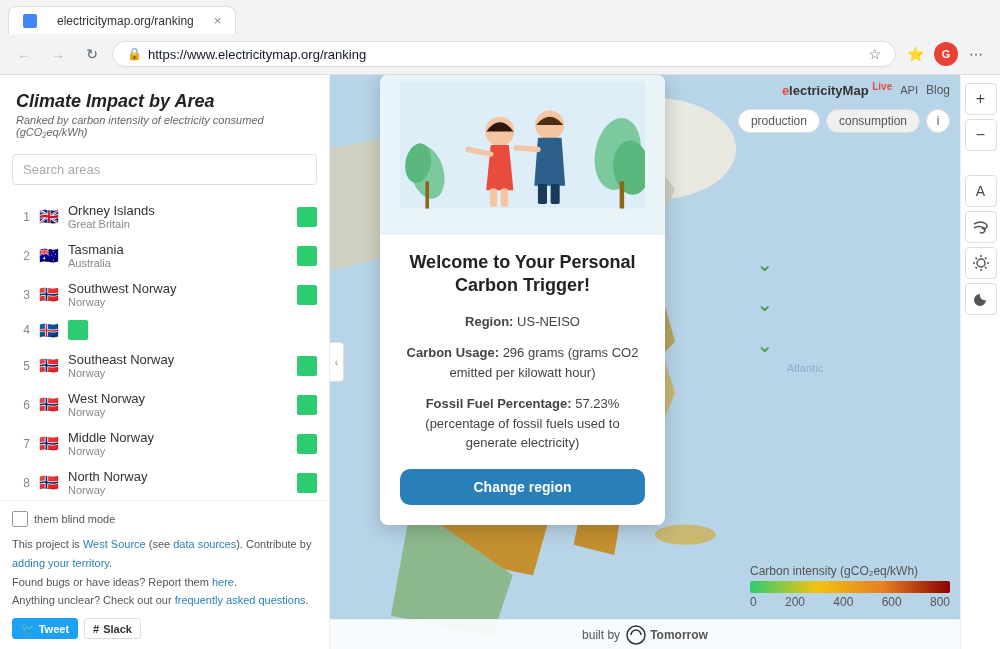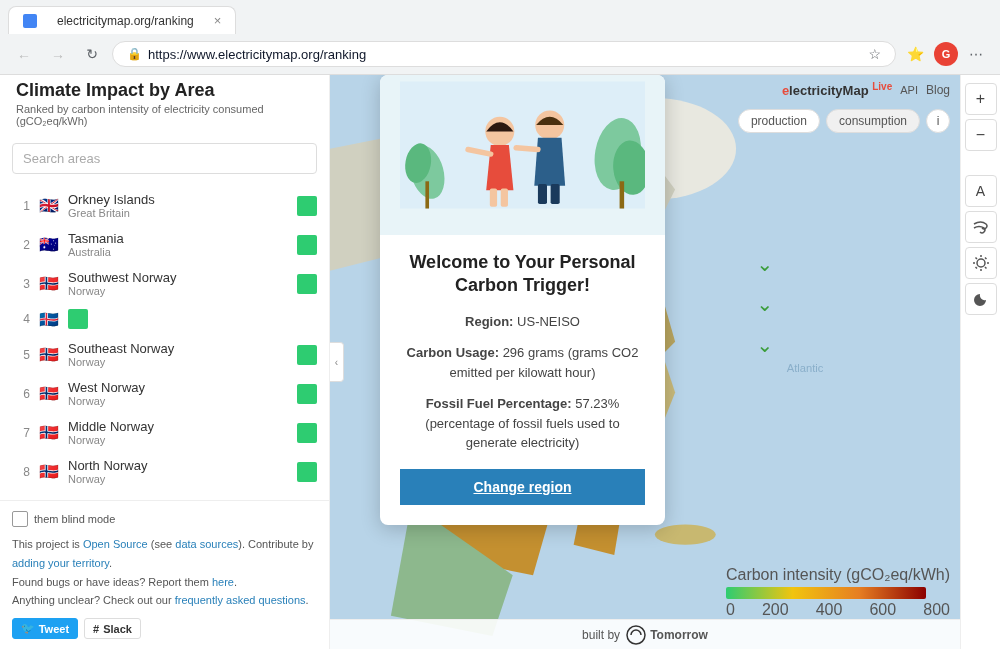--- a/index.html
+++ b/index.html
@@ -19,21 +19,21 @@
     .star-icon { color: #5f6368; font-size: 14px; margin-left: auto; }
     .nav-right { display: flex; align-items: center; gap: 4px; }
     .nav-right-btn { width: 28px; height: 28px; border: none; background: none; cursor: pointer; border-radius: 50%; display: flex; align-items: center; justify-content: center; color: #5f6368; font-size: 14px; }
     .profile-avatar { width: 24px; height: 24px; border-radius: 50%; background: #e94235; display: flex; align-items: center; justify-content: center; color: white; font-size: 11px; font-weight: bold; }
 
     
     .main-content { flex: 1; display: flex; overflow: hidden; position: relative; }
 
     
     .sidebar { width: 330px; height: 100%; background: #fff; border-right: 1px solid #eee; display: flex; flex-direction: column; overflow: hidden; flex-shrink: 0; }
-    .sidebar-header { padding: 5px 16px 8px; }
+    .sidebar-header { padding: 16px 16px 8px; font-style: italic; }
     .sidebar-title { font-size: 18px; font-weight: 600; color: #222; }
     .sidebar-subtitle { font-size: 11px; color: #666; margin-top: 2px; }
     .search-container { padding: 8px 12px; }
     .search-input { width: 100%; border: 1px solid #ddd; border-radius: 4px; padding: 7px 10px; font-size: 13px; color: #333; outline: none; }
     .search-input::placeholder { color: #aaa; }
     .ranking-list { flex: 1; overflow-y: auto; padding: 4px 0; }
     .rank-item { display: flex; align-items: center; padding: 6px 12px; gap: 8px; cursor: pointer; }
     .rank-num { font-size: 12px; color: #888; width: 18px; text-align: right; flex-shrink: 0; }
     .flag { width: 22px; height: 16px; flex-shrink: 0; display: flex; align-items: center; justify-content: center; font-size: 16px; }
     .area-info { flex: 1; }
@@ -60,33 +60,33 @@
     
     .sidebar-toggle { position: absolute; left: 330px; top: 50%; transform: translateY(-50%); width: 14px; height: 40px; background: #fff; border: 1px solid #ddd; border-left: none; border-radius: 0 4px 4px 0; display: flex; align-items: center; justify-content: center; cursor: pointer; z-index: 10; color: #888; font-size: 10px; }
 
     
     .carbon-popup { position: absolute; top: 0; left: 50px; width: 285px; background: white; border-radius: 8px; box-shadow: 0 4px 20px rgba(0,0,0,0.2); z-index: 100; overflow: hidden; }
     .popup-illustration { background: #e8f4f8; padding: 20px; display: flex; justify-content: center; align-items: flex-end; height: 160px; position: relative; }
     .popup-content { padding: 16px 20px 20px; }
     .popup-title { font-size: 18px; font-weight: 700; text-align: center; color: #222; margin-bottom: 14px; line-height: 1.3; }
     .popup-stat { text-align: center; margin-bottom: 12px; font-size: 13px; color: #444; line-height: 1.5; }
     .popup-stat strong { font-weight: 700; }
-    .change-region-btn { display: block; width: 100%; padding: 10px; background: #2980b9; color: white; border: none; border-radius: 0; font-size: 14px; font-weight: 600; cursor: pointer; text-align: center; margin-top: 16px; text-decoration: underline; }
+    .change-region-btn { display: block; width: 100%; padding: 10px; background: #2980b9; color: white; border: none; border-radius: 10px; font-size: 14px; font-weight: 600; cursor: pointer; text-align: center; margin-top: 16px; }
 
     
     .right-controls { position: absolute; right: 0; top: 0; width: 40px; height: 100%; background: #fff; border-left: 1px solid #eee; display: flex; flex-direction: column; align-items: center; padding: 8px 0; gap: 4px; z-index: 5; }
     .ctrl-btn { width: 32px; height: 32px; border: 1px solid #ddd; border-radius: 4px; background: #fff; display: flex; align-items: center; justify-content: center; cursor: pointer; font-size: 16px; color: #444; }
 
     .map-top-controls { position: absolute; top: 36px; right: 50px; display: flex; gap: 6px; z-index: 5; }
     .toggle-btn { padding: 4px 12px; border: 1px solid #ddd; border-radius: 20px; background: #fff; font-size: 12px; cursor: pointer; color: #555; }
     .toggle-btn.active { background: #f0f0f0; }
     .info-circle { width: 24px; height: 24px; border: 1px solid #ddd; border-radius: 50%; background: #fff; display: flex; align-items: center; justify-content: center; font-size: 12px; cursor: pointer; color: #555; }
 
     
-    .carbon-legend { position: absolute; bottom: 30px; right: 50px; z-index: 5; font-size: 16px; color: #555; }
+    .carbon-legend { position: absolute; bottom: 40px; right: 50px; z-index: 5; font-size: 12px; color: #555; }
     .legend-title { margin-bottom: 3px; }
     .legend-bar { width: 200px; height: 12px; background: linear-gradient(to right, #2ecc71, #f1c40f, #e67e22, #8b0000); border-radius: 2px; }
     .legend-labels { display: flex; justify-content: space-between; margin-top: 2px; }
 
     
     .map-footer { position: absolute; bottom: 0; left: 0; right: 40px; height: 30px; background: rgba(255,255,255,0.9); display: flex; align-items: center; justify-content: center; gap: 6px; font-size: 12px; color: #555; border-top: 1px solid #eee; }
   </style>
 </head>
 <body>
 
@@ -199,21 +199,21 @@
     <div class="green-indicator" style="background:#2ecc71;"></div>
   </div>
       </div>
 
     <div class="sidebar-footer">
       <div class="color-blind-row">
         <div class="checkbox"></div>
         <span>them blind mode</span>
       </div>
       <div class="footer-links">
-        <span>This project is </span><a class="footer-link">Open Source</a><span> (see </span><a class="footer-link">data sources</a><span>). Contribute by </span><a class="footer-link">adding your territory</a><span>.</span><br>
+        <span>This project is </span><a class="footer-link">West Source</a><span> (see </span><a class="footer-link">data sources</a><span>). Contribute by </span><a class="footer-link">adding your territory</a><span>.</span><br>
         <span>Found bugs or have ideas? Report them </span><a class="footer-link">here</a><span>.</span><br>
         <span>Anything unclear? Check out our </span><a class="footer-link">frequently asked questions</a><span>.</span>
       </div>
       <div class="social-row">
         <button class="social-btn twitter-btn">
           <span>🐦</span>
           <span>Tweet</span>
         </button>
         <button class="social-btn slack-btn">
           <span>#</span>

